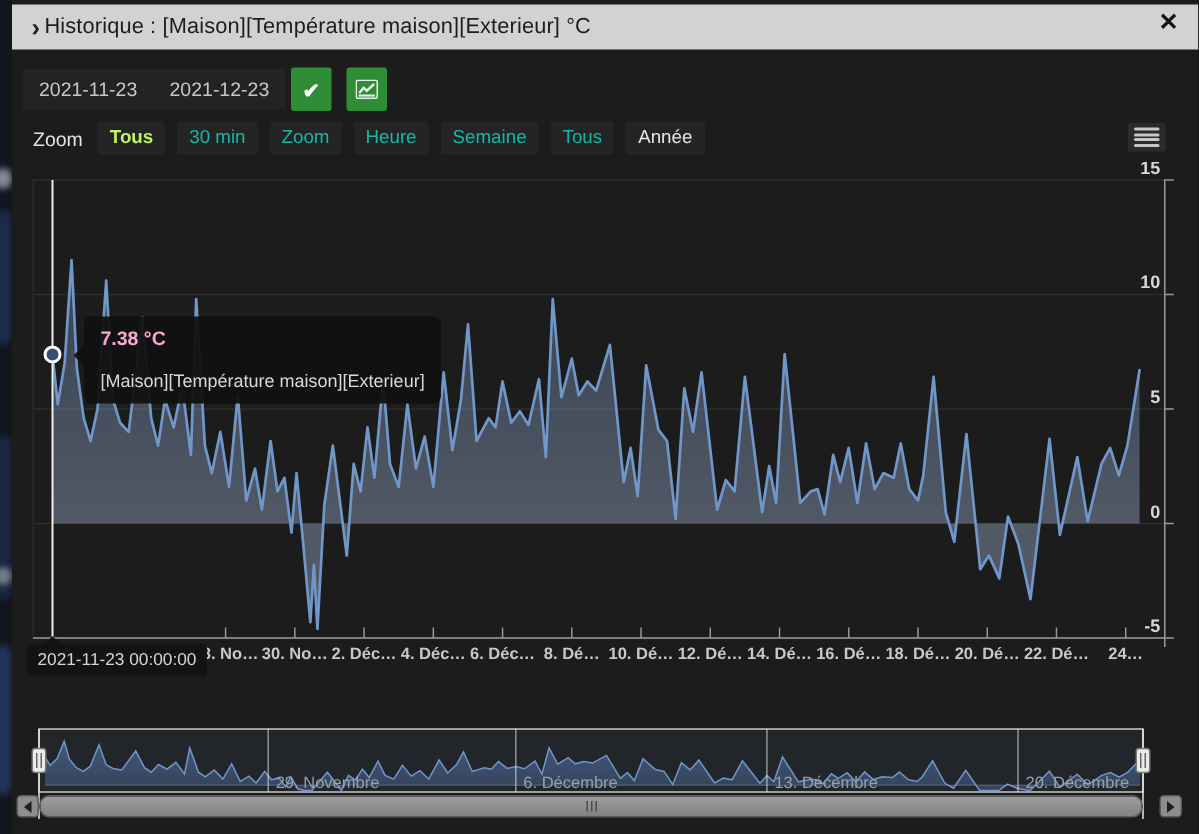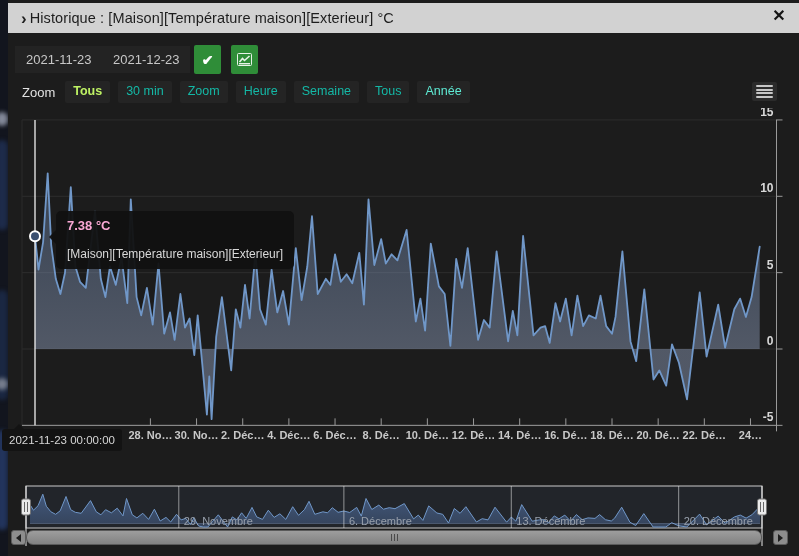--- a/index.html
+++ b/index.html
@@ -24,36 +24,36 @@
     display:flex;align-items:center;justify-content:center;padding:0;}
   #apply-btn{left:194px;}
   #graph-btn{left:231px;}
   #apply-btn .ck{color:#fff;font-size:14px;font-weight:bold;}
   
   #zoom-row{position:absolute;left:22px;top:81px;display:flex;align-items:center;gap:8px;height:22px;}
   #zoom-row .zlbl{color:#e2e2e2;font-size:13px;margin-right:2px;}
   .zbtn{background:#242424;color:#14b8a6;font-size:12.5px;border:none;border-radius:2px;
     padding:4px 8px;cursor:pointer;font-family:"Liberation Sans",sans-serif;line-height:1.1;}
   .zbtn.sel{color:#bef264;font-weight:bold;}
-  .zbtn.dis{color:#5eead4;cursor:default;}
+  .zbtn.dis{color:#e5e5e5;cursor:default;}
   #burger{position:absolute;right:22px;top:82px;width:25px;height:19px;background:#2b2b2b;border:none;
     border-radius:2px;cursor:pointer;display:flex;flex-direction:column;justify-content:space-evenly;padding:2px 4px;}
   #burger i{display:block;height:2px;background:#c6c6c6;border-radius:1px;}
   
   #main-chart{position:absolute;left:0;top:108px;}
   #nav-chart{position:absolute;left:0;top:480px;}
   
   #tooltip{position:absolute;left:56px;top:211px;background:rgba(17,17,17,.95);border-radius:5px;
     padding:7px 11px 8px 11px;white-space:nowrap;z-index:5;}
   #tooltip .v{color:#f9a8d4;font-size:13px;font-weight:bold;}
   #tooltip .s{color:#d9d9d9;font-size:12px;margin-top:14px;}
   #tooltip:before{content:"";position:absolute;left:-7px;top:19px;border:7px solid transparent;
     border-right-color:rgba(17,17,17,.95);border-left:0;}
   
-  #cursor-label{position:absolute;left:2px;top:429px;background:#131313;color:#d6d6d6;font-size:11.5px;
+  #cursor-label{position:absolute;left:18px;top:429px;background:#131313;color:#d6d6d6;font-size:11.5px;
     border-radius:3px;padding:5px 7px;z-index:5;white-space:nowrap;}
   #cursor-label:before{content:"";position:absolute;left:12px;top:-5px;border:5px solid transparent;
     border-bottom-color:#131313;border-top:0;}
   
   #scrollbar{position:absolute;left:10px;top:530px;width:779px;height:16px;}
   .sb-arrow{position:absolute;top:0;width:15px;height:15px;background:#8d8d8d;border:1px solid #5c5c5c;
     border-radius:3px;box-sizing:border-box;cursor:pointer;display:flex;align-items:center;justify-content:center;padding:0;}
   #sb-left{left:1px;} #sb-right{right:1px;}
   .tri-l{width:0;height:0;border:4px solid transparent;border-right:5px solid #1e1e1e;border-left:0;}
   .tri-r{width:0;height:0;border:4px solid transparent;border-left:5px solid #1e1e1e;border-right:0;}

